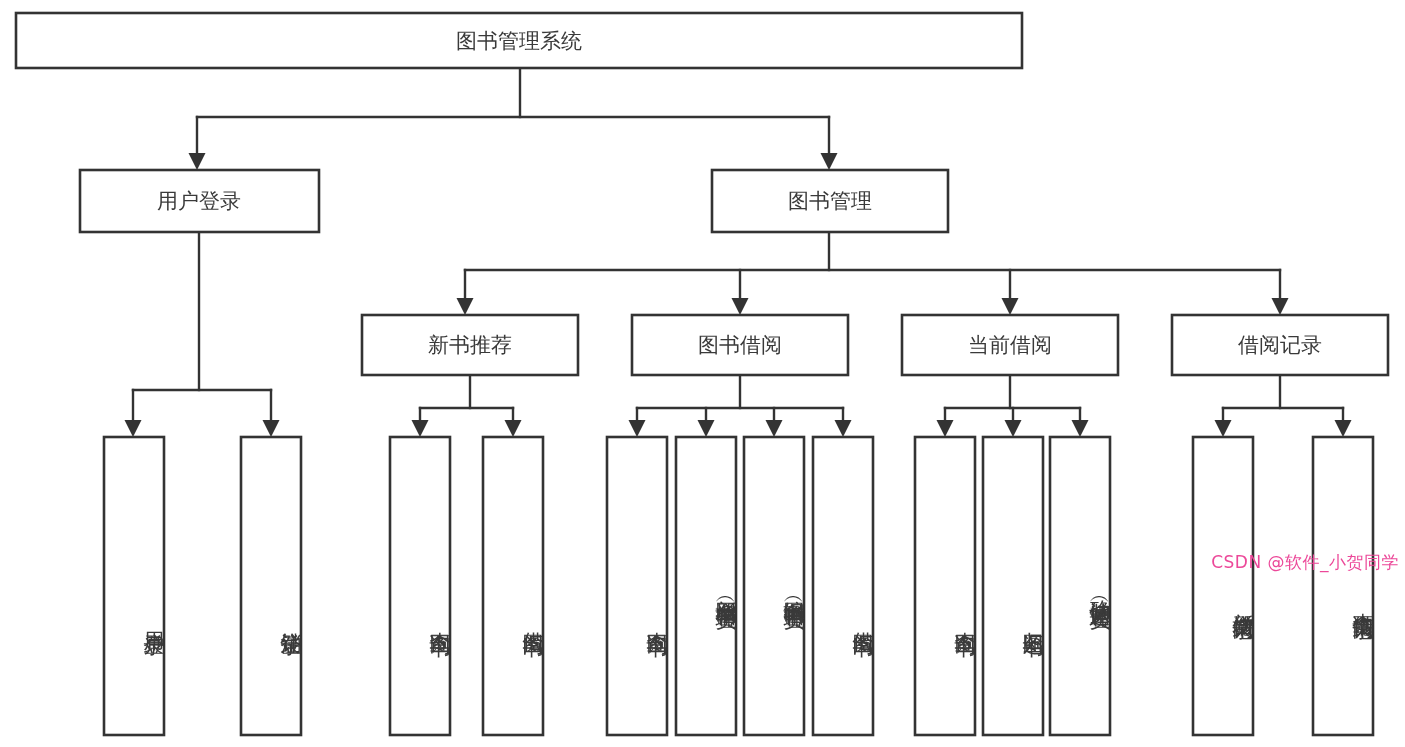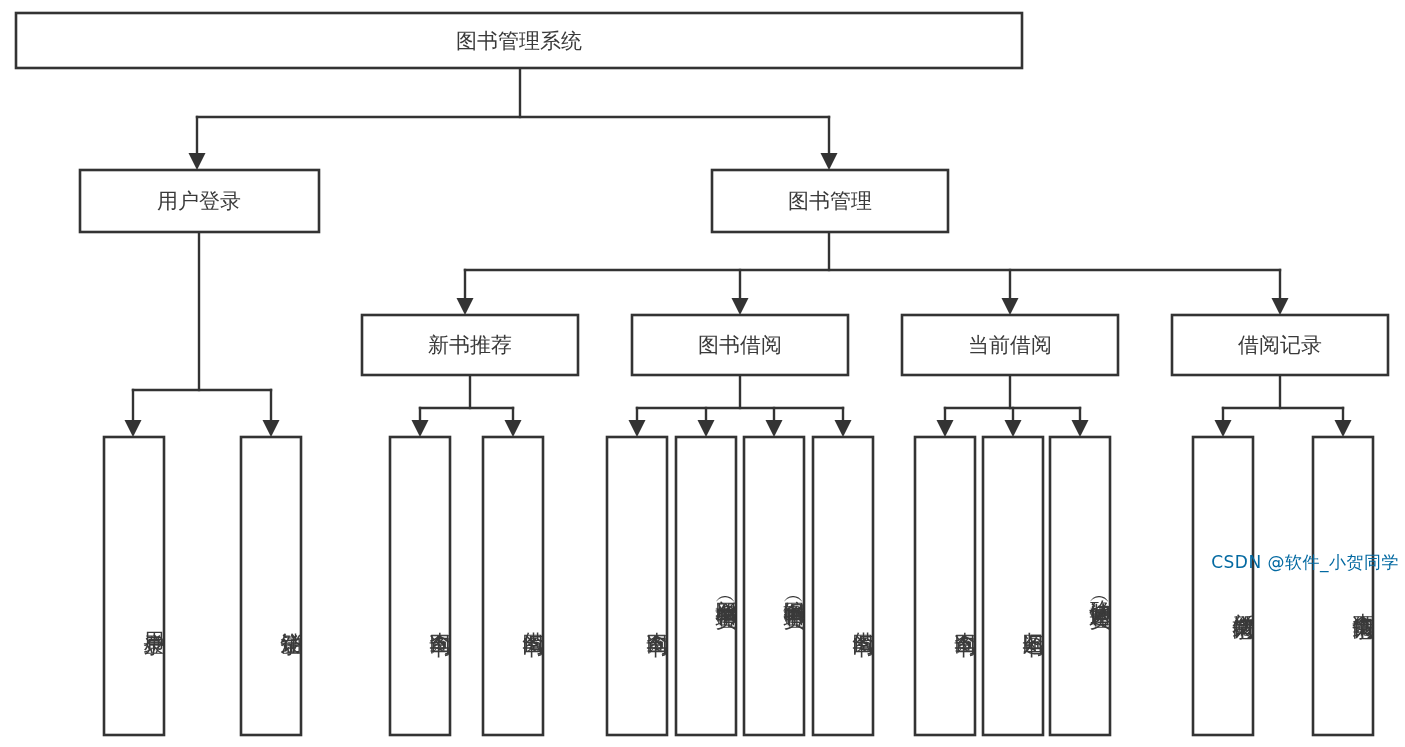--- a/index.html
+++ b/index.html
@@ -64,21 +64,21 @@
     justify-content: center;
     white-space: nowrap;
     pointer-events: none;
   }
   .watermark {
     position: absolute;
     right: 6px;
     bottom: 4px;
     font-family: "DejaVu Sans", "Liberation Sans", sans-serif;
     font-size: 17px;
-    color: #0369a1;
+    color: #ec4899;
     letter-spacing: 0.5px;
     white-space: nowrap;
   }
 </style>
 </head>
 <body>
 
 <div id="diagram-root">
 
   <svg class="diagram" viewBox="0 0 1405 747" xmlns="http://www.w3.org/2000/svg">

